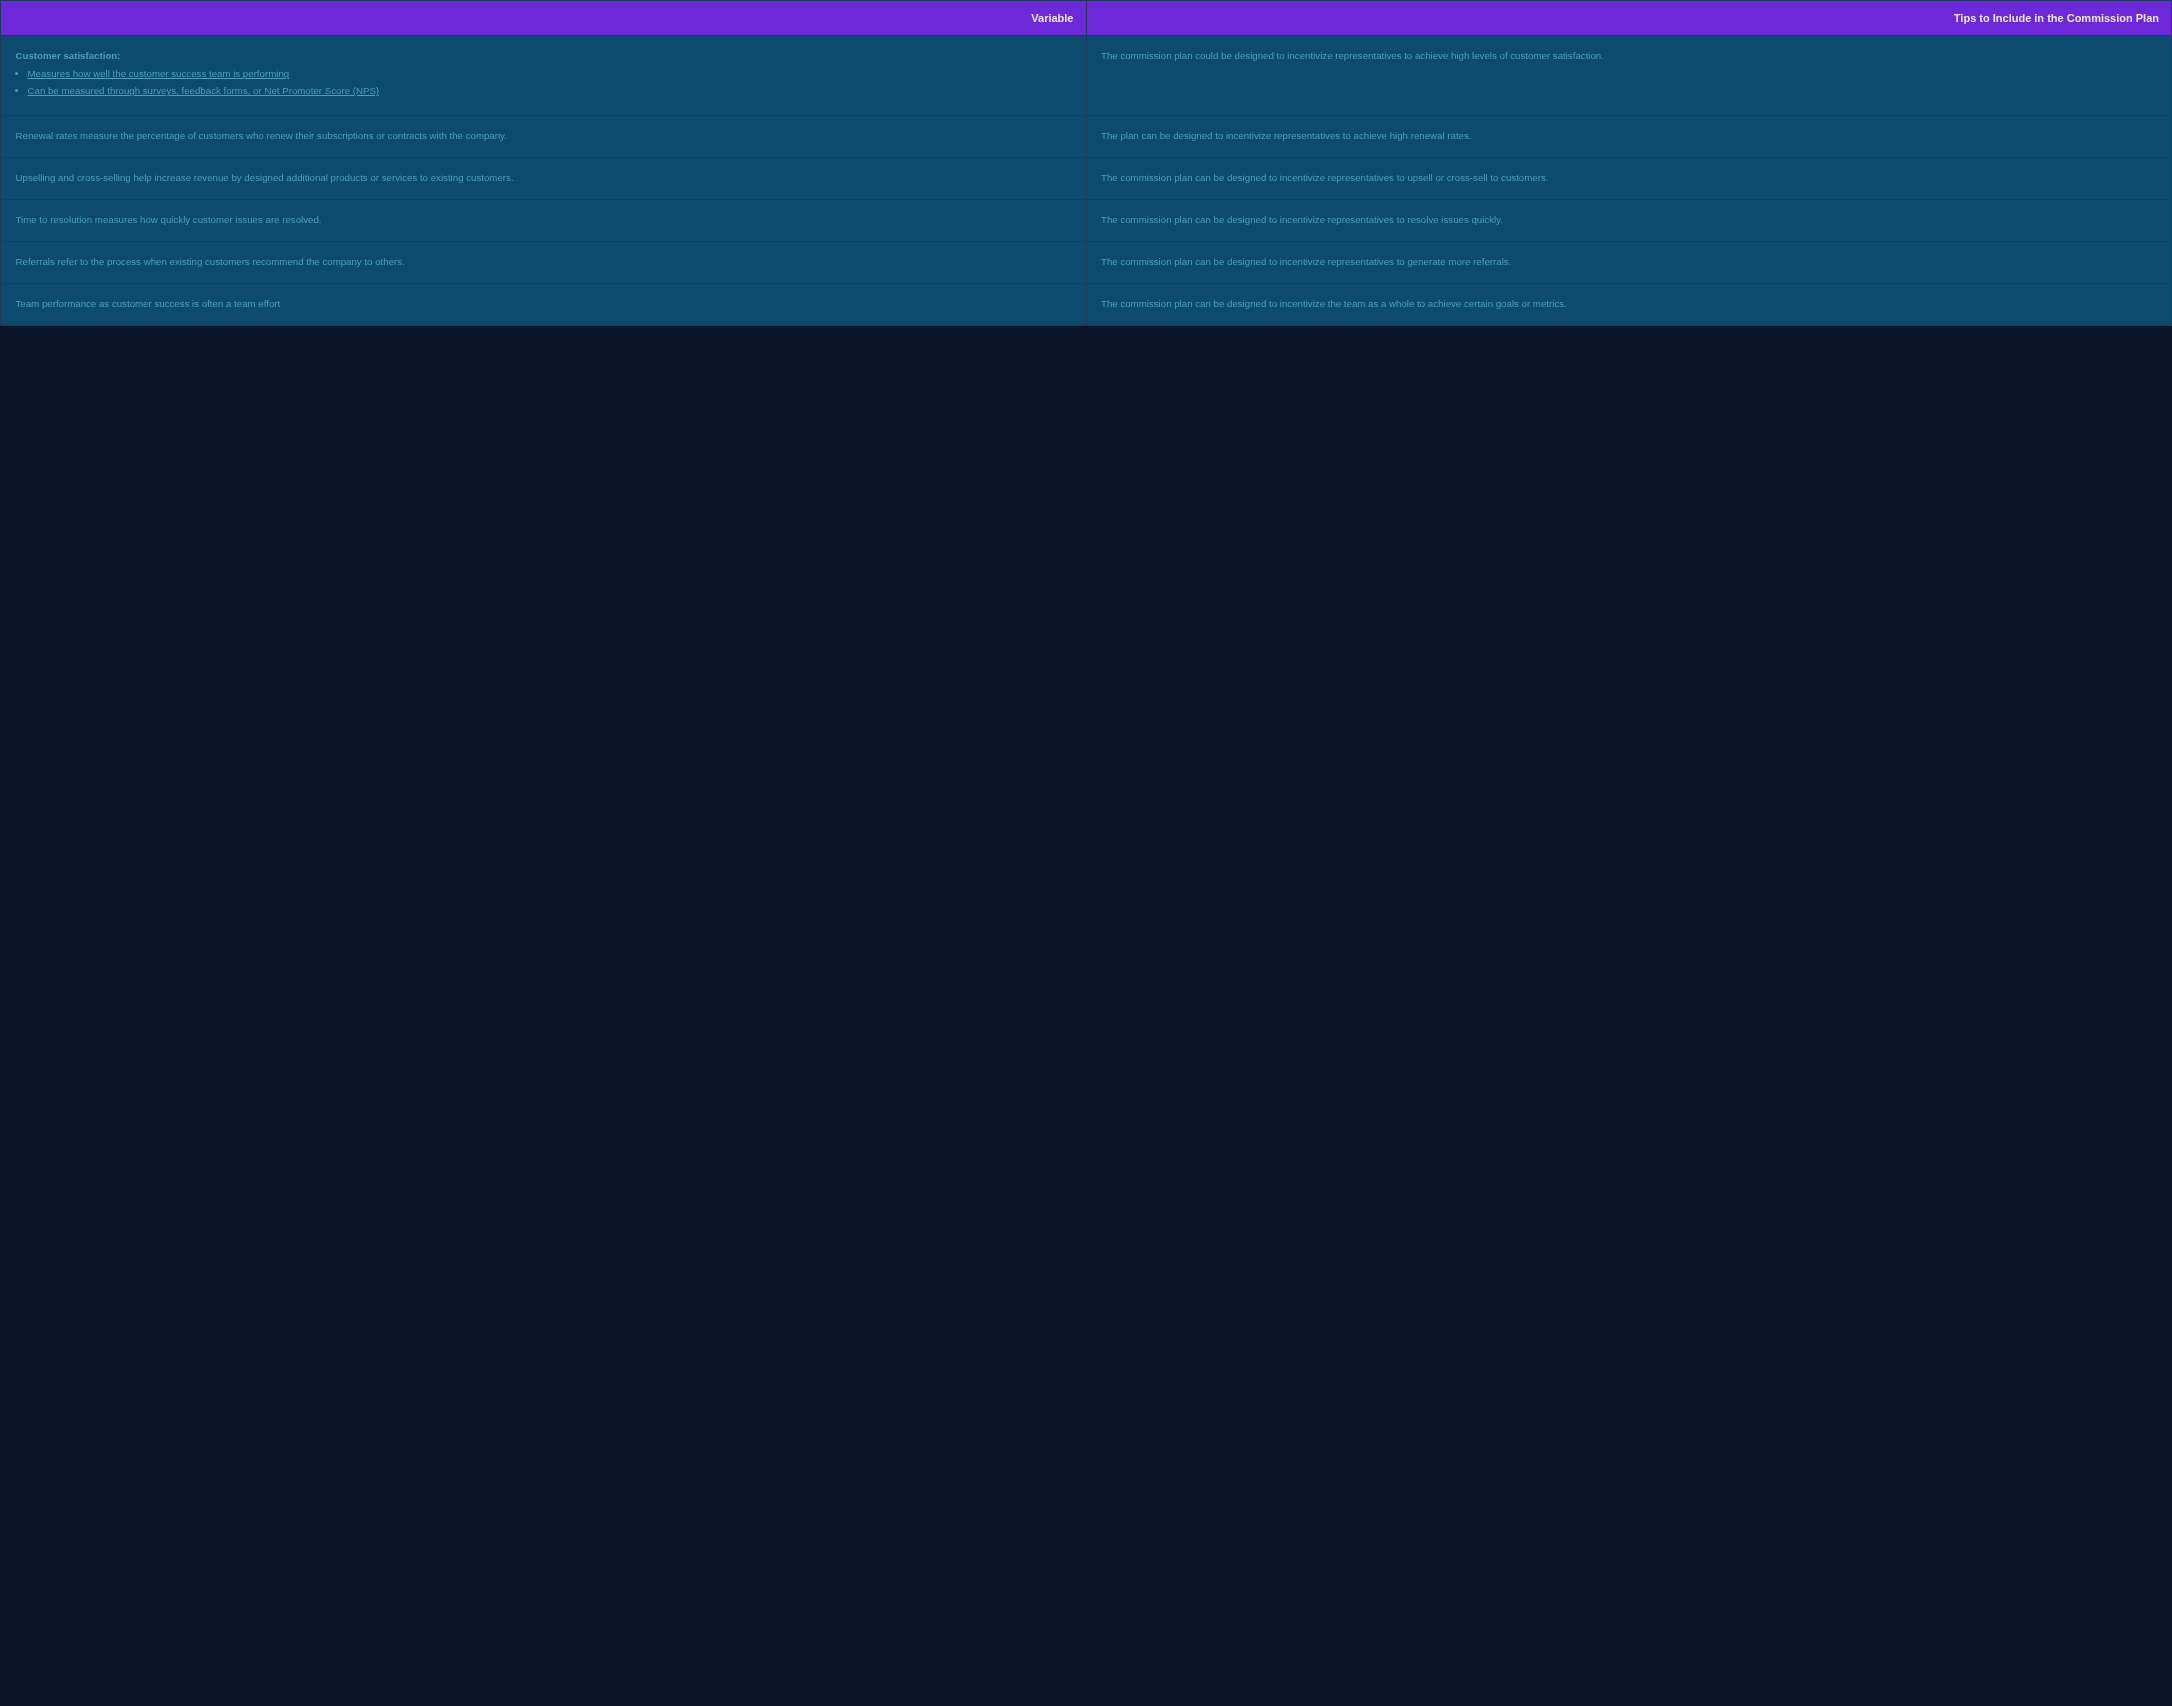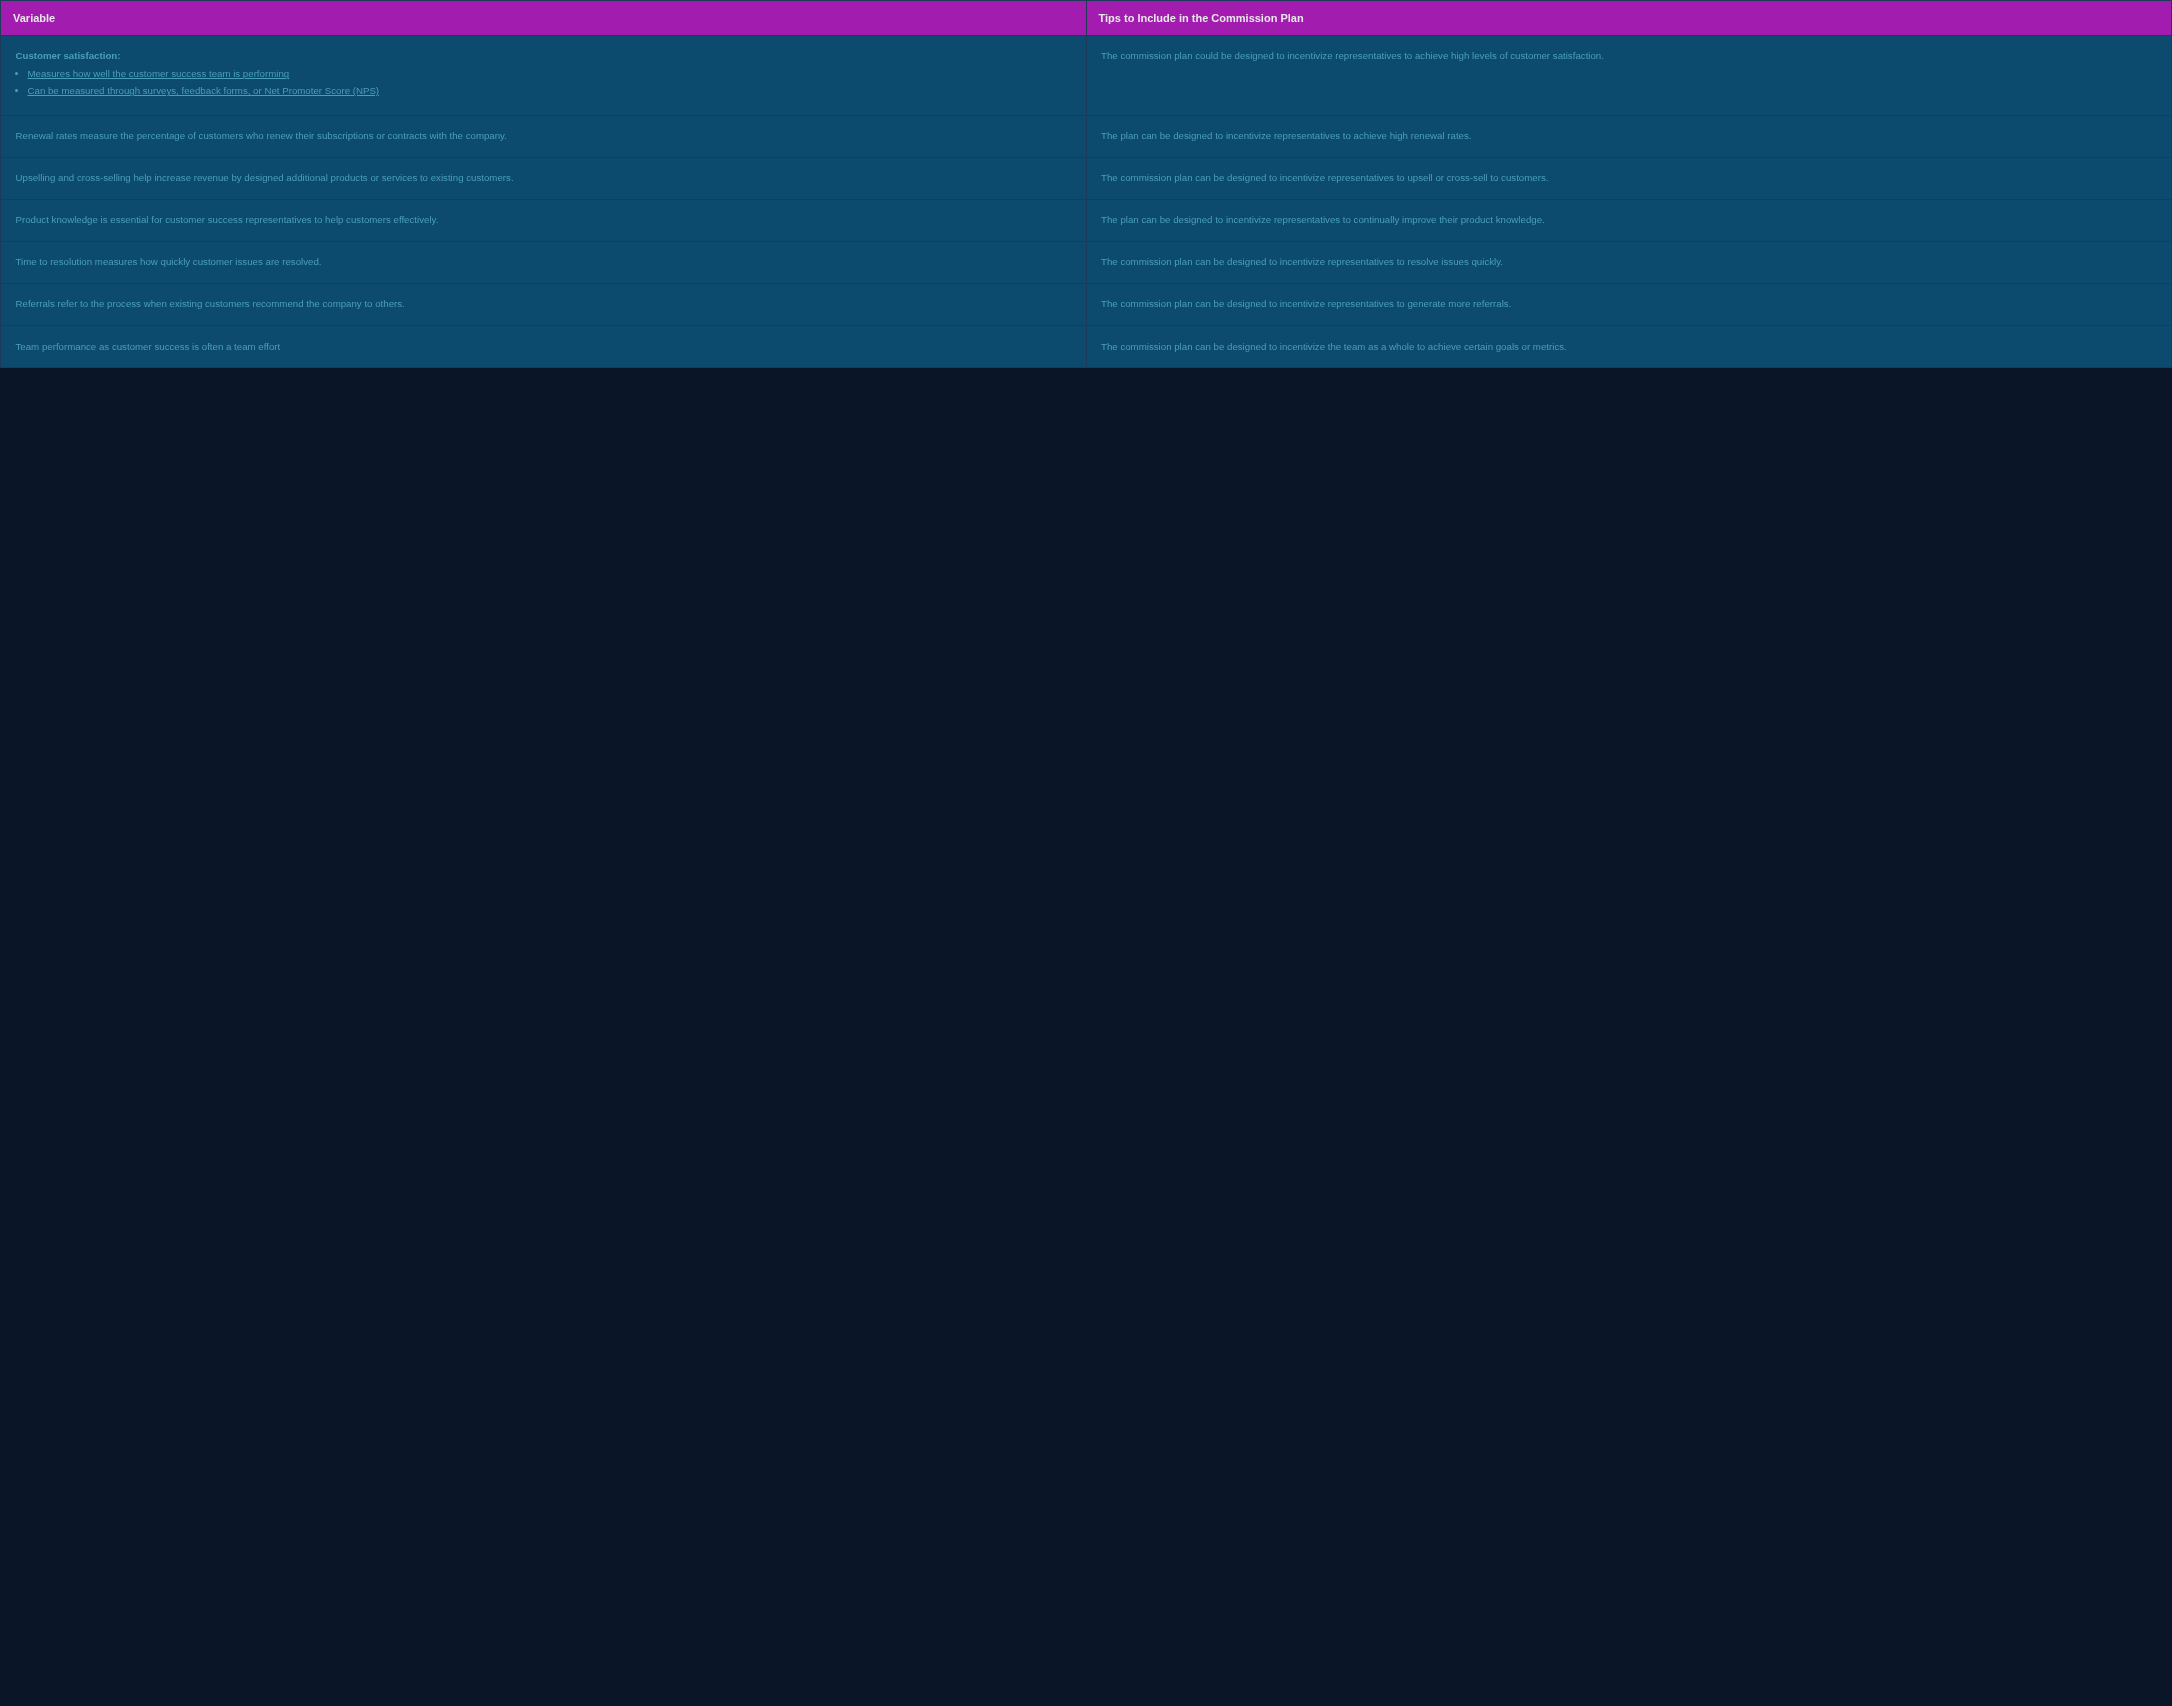--- a/index.html
+++ b/index.html
@@ -13,26 +13,26 @@
       font-family: Arial, sans-serif;
       color: #4a9ebb;
     }
 
     table {
       width: 100%;
       border-collapse: collapse;
     }
 
     th {
-      background-color: #a21caf;
+      background-color: #6d28d9;
       color: #e8e8e8;
       font-weight: bold;
       font-size: 11px;
       padding: 11px 12px;
-      text-align: left;
+      text-align: right;
       border: 0.6px solid #1e3a5a;
     }
 
     td {
       background-color: #0c4a6e;
       color: #4a9ebb;
       font-size: 9.7px;
       padding: 13.3px 14.5px;
       vertical-align: top;
       border: 0.6px solid #1e3a5a;
@@ -85,24 +85,20 @@
       </tr>
       <tr>
         <td>Renewal rates measure the percentage of customers who renew their subscriptions or contracts with the company.</td>
         <td>The plan can be designed to incentivize representatives to achieve high renewal rates.</td>
       </tr>
       <tr>
         <td>Upselling and cross-selling help increase revenue by designed additional products or services to existing customers.</td>
         <td>The commission plan can be designed to incentivize representatives to upsell or cross-sell to customers.</td>
       </tr>
       <tr>
-        <td>Product knowledge is essential for customer success representatives to help customers effectively.</td>
-        <td>The plan can be designed to incentivize representatives to continually improve their product knowledge.</td>
-      </tr>
-      <tr>
         <td>Time to resolution measures how quickly customer issues are resolved.</td>
         <td>The commission plan can be designed to incentivize representatives to resolve issues quickly.</td>
       </tr>
       <tr>
         <td>Referrals refer to the process when existing customers recommend the company to others.</td>
         <td>The commission plan can be designed to incentivize representatives to generate more referrals.</td>
       </tr>
       <tr>
         <td>Team performance as customer success is often a team effort</td>
         <td>The commission plan can be designed to incentivize the team as a whole to achieve certain goals or metrics.</td>

